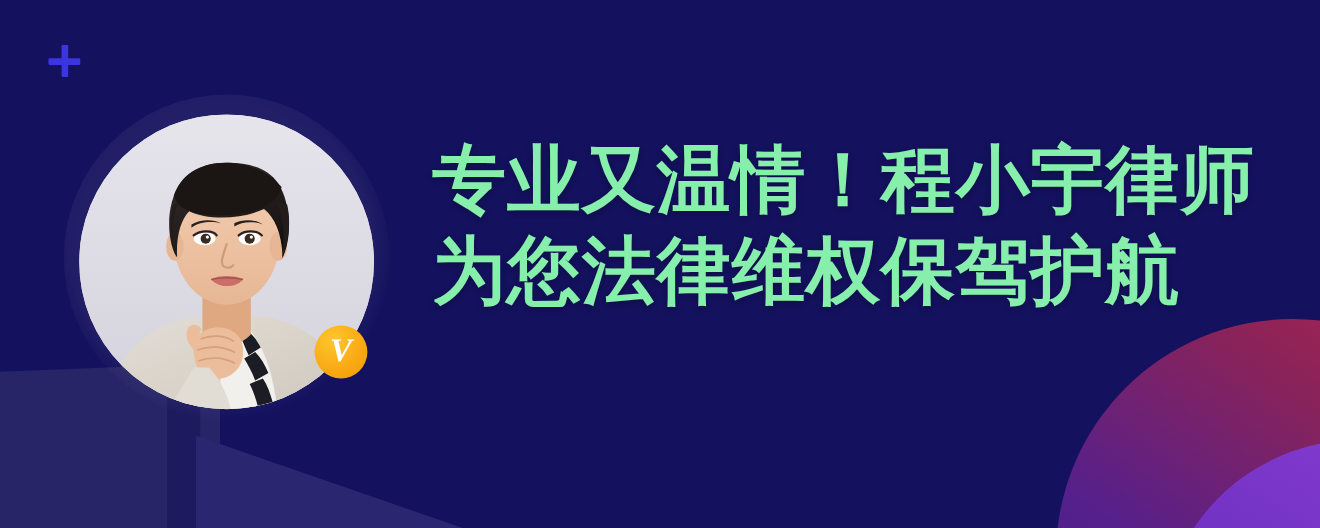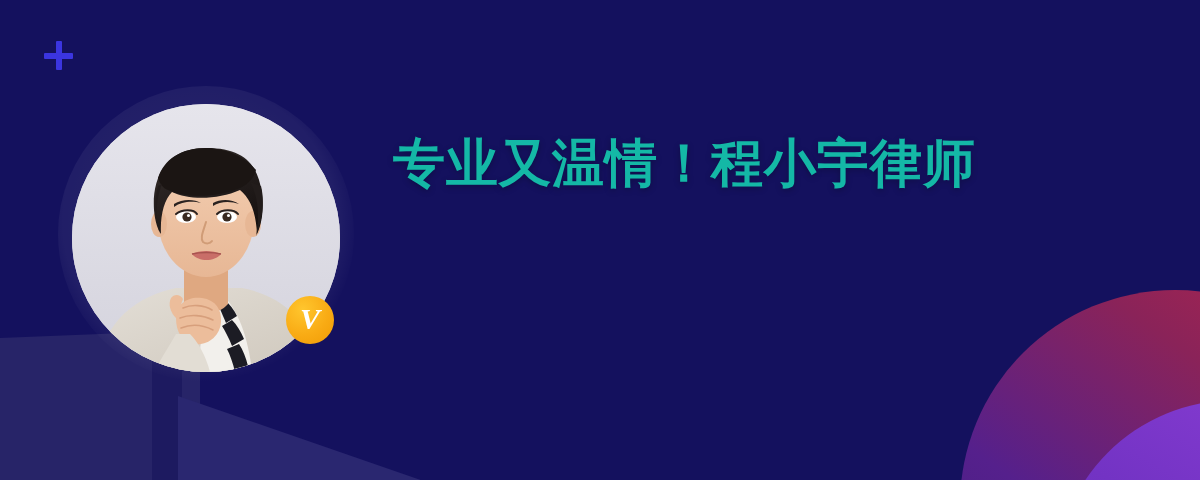--- a/index.html
+++ b/index.html
@@ -119,22 +119,22 @@
     transform:translateY(-1px);
   }
 
   
   .content {
     position:absolute;
     left:393px; top:122px;
     width:640px;
   }
   .headline {
-    color:#14b8a6;
-    font-size:52px;
+    color:#86efac;
+    font-size:67px;
     line-height:83px;
     font-weight:700;
     letter-spacing:1px;
     white-space:nowrap;
     text-shadow:0 2px 6px rgba(0,0,0,0.25);
   }
 
   
   .cta-button {
     position:absolute;
@@ -249,16 +249,17 @@
         <path d="M104 230 C96 244 88 256 82 268 L138 268 C134 252 126 238 118 230 Z" fill="#e2ddd4"></path>
       </svg>
     </div>
     <div class="verified-badge">
       <span class="vmark">V</span>
     </div>
   </div>
 
   <div class="content">
     <div class="headline">专业又温情！程小宇律师</div>
+    <div class="headline">为您法律维权保驾护航</div>
   </div>
 
 
 </div>
 
 </body></html>

